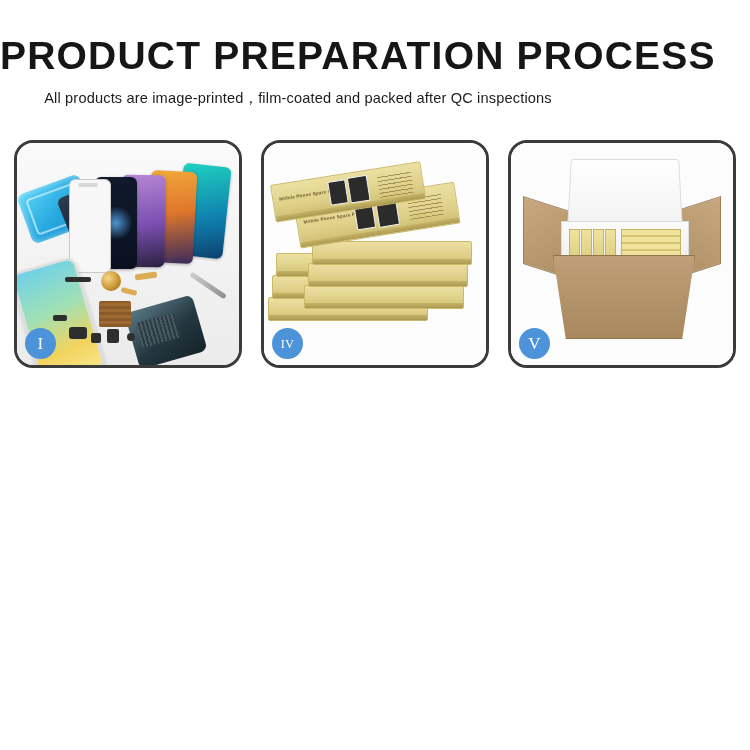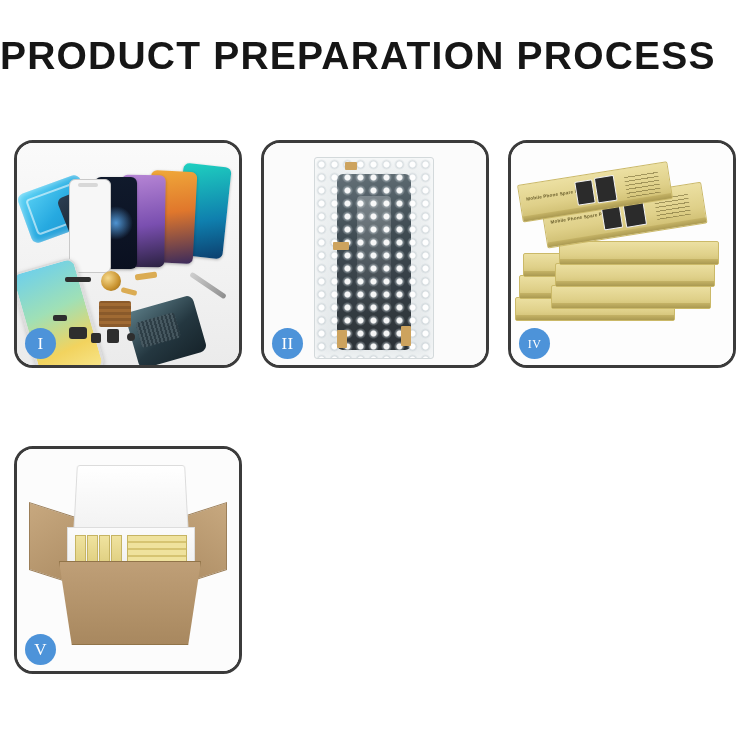--- a/index.html
+++ b/index.html
@@ -264,20 +264,21 @@
   }
   .tab{position:absolute;background:rgba(140,114,80,.6);border-radius:1px;}
 </style>
 </head>
 <body>
 
 <div class="page">
 
   <div class="header">
     <div class="title">PRODUCT PREPARATION PROCESS</div>
+    <div class="subtitle">All products are image-printed，film-coated and packed after QC inspections</div>
   </div>
 
   <div class="grid">
 
     <div class="panel">
       <div class="scene p1">
         <div class="film"></div>
         <div class="film2"></div>
         <div class="fan">
           <div class="ph a"></div>
@@ -296,33 +297,20 @@
         <div class="chip" style="left:52px;top:184px;width:18px;height:12px;border-radius:3px;"></div>
         <div class="chip" style="left:74px;top:190px;width:10px;height:10px;"></div>
         <div class="chip" style="left:90px;top:186px;width:12px;height:14px;border-radius:2px;"></div>
         <div class="chip" style="left:36px;top:172px;width:14px;height:6px;"></div>
         <div class="chip" style="left:110px;top:190px;width:8px;height:8px;border-radius:50%;"></div>
         <div class="tool"></div>
       </div>
       <div class="badge">I</div>
     </div>
 
-    <div class="panel">
-      <div class="scene p2">
-        <div class="bag">
-          <div class="inner"></div>
-          <div class="bubbles"></div>
-          <div class="tape" style="left:30px;top:4px;width:12px;height:8px;"></div>
-          <div class="tape" style="left:18px;top:84px;width:16px;height:8px;"></div>
-          <div class="tape" style="left:22px;top:172px;width:10px;height:18px;"></div>
-          <div class="tape" style="left:86px;top:168px;width:10px;height:20px;"></div>
-        </div>
-      </div>
-      <div class="badge">II</div>
-    </div>
 
 
     <div class="panel">
       <div class="scene p4">
         <div class="stack">
           <div class="bx" style="left:0px;top:134px;width:158px;height:22px;">
               <div class="edge"></div>
             </div>
           <div class="bx" style="left:4px;top:112px;width:158px;height:22px;">
               <div class="edge"></div>

